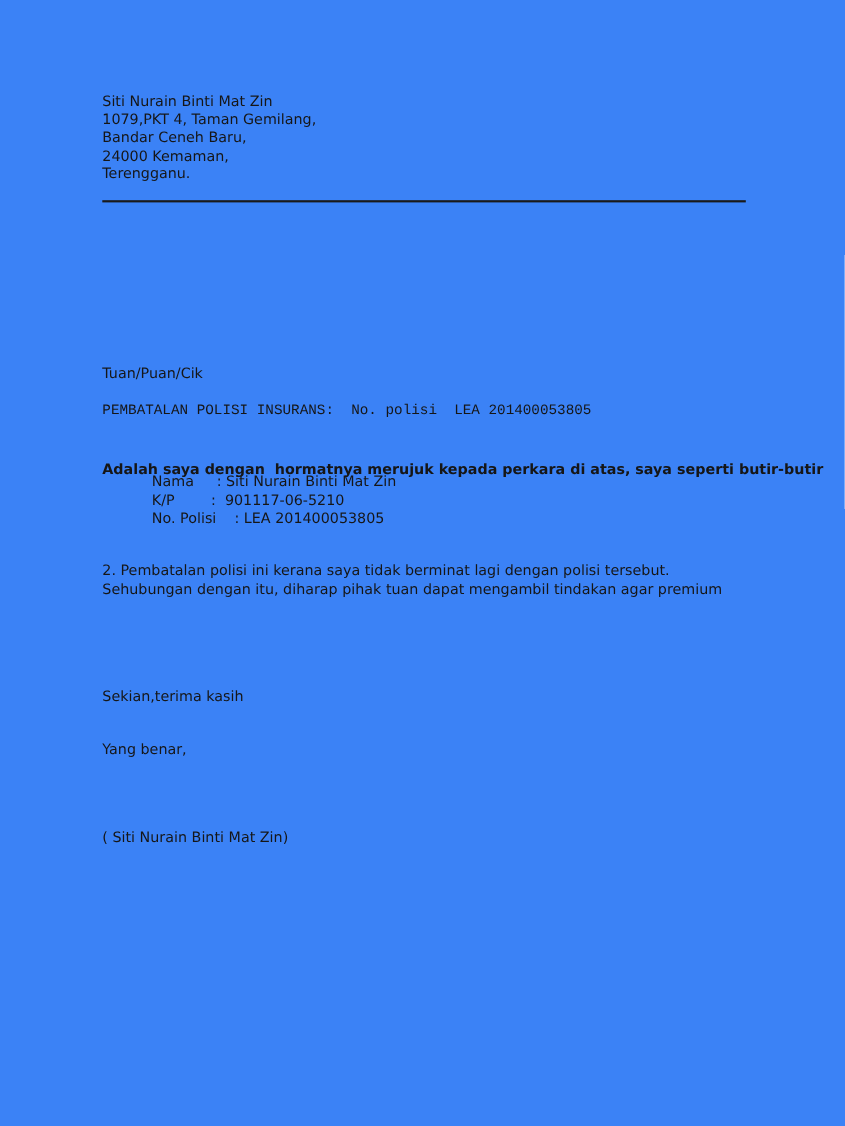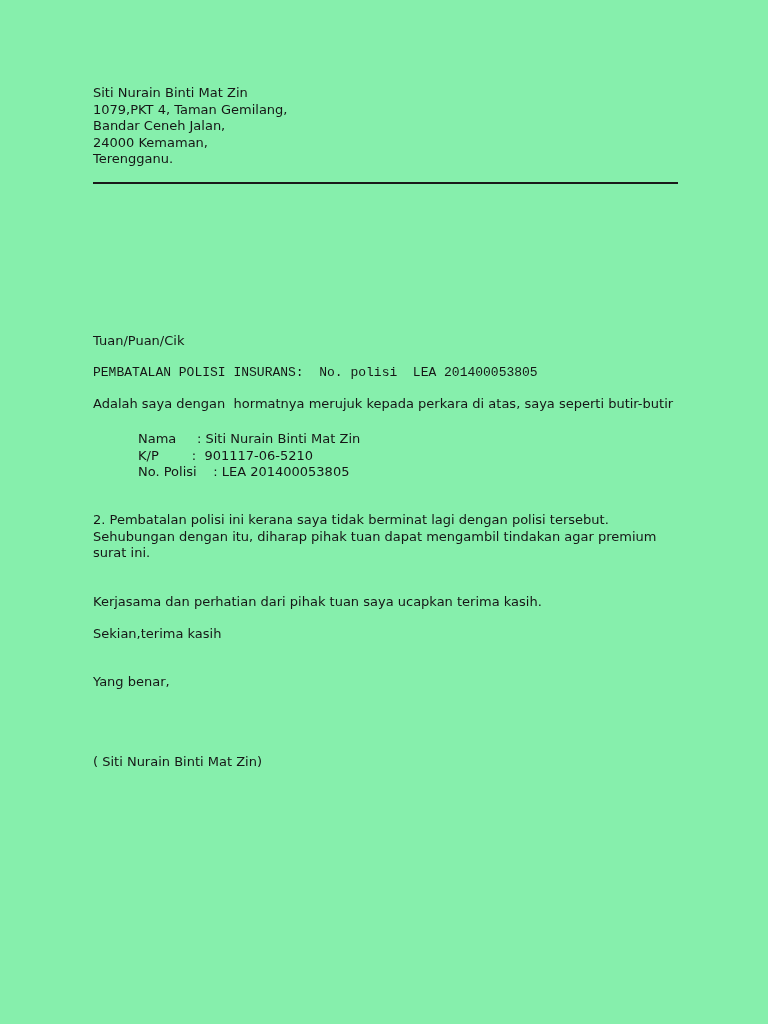--- a/index.html
+++ b/index.html
@@ -4,21 +4,21 @@
 <style>
   html, body {
     margin: 0;
     padding: 0;
     background: #ffffff;
   }
   .page {
     position: relative;
     width: 768px;
     height: 1024px;
-    background: #86efac;
+    background: #3b82f6;
     overflow: hidden;
     font-family: "DejaVu Sans", "Liberation Sans", sans-serif;
     font-size: 13px;
     line-height: 16.5px;
     color: #161616;
   }
   .block {
     position: absolute;
     left: 93px;
     width: 585px;
@@ -51,55 +51,51 @@
   }
 </style>
 </head>
 <body>
 
 <div class="page">
 
   <div class="block" style="top: 85px;">
     <div class="line">Siti Nurain Binti Mat Zin</div>
     <div class="line">1079,PKT 4, Taman Gemilang,</div>
-    <div class="line">Bandar Ceneh Jalan,</div>
+    <div class="line">Bandar Ceneh Baru,</div>
     <div class="line">24000 Kemaman,</div>
     <div class="line">Terengganu.</div>
   </div>
 
   <div class="rule" style="top: 182px;"></div>
 
 
   <div class="block" style="top: 333px;">
     <div class="line">Tuan/Puan/Cik</div>
   </div>
 
   <div class="block" style="top: 365px; font-family: Liberation Mono, monospace;">
     <div class="line">PEMBATALAN POLISI INSURANS:  No. polisi  LEA 201400053805</div>
   </div>
 
-  <div class="block" style="top: 396px;">
+  <div class="block" style="top: 420px; font-weight: bold;">
     <div class="line">Adalah saya dengan  hormatnya merujuk kepada perkara di atas, saya seperti butir-butir</div>
   </div>
 
   <div class="block indent" style="top: 431px;">
     <div class="line">Nama     : Siti Nurain Binti Mat Zin</div>
     <div class="line">K/P        :  901117-06-5210</div>
     <div class="line">No. Polisi    : LEA 201400053805</div>
   </div>
 
   <div class="block" style="top: 512px;">
     <div class="line">2. Pembatalan polisi ini kerana saya tidak berminat lagi dengan polisi tersebut.</div>
     <div class="line">Sehubungan dengan itu, diharap pihak tuan dapat mengambil tindakan agar premium</div>
-    <div class="line">surat ini.</div>
   </div>
 
-  <div class="block" style="top: 594px;">
-    <div class="line">Kerjasama dan perhatian dari pihak tuan saya ucapkan terima kasih.</div>
-  </div>
 
   <div class="block" style="top: 674px;">
     <div class="line">Yang benar,</div>
   </div>
 
   <div class="block" style="top: 626px;">
     <div class="line">Sekian,terima kasih</div>
   </div>
 
   <div class="block" style="top: 754px;">

